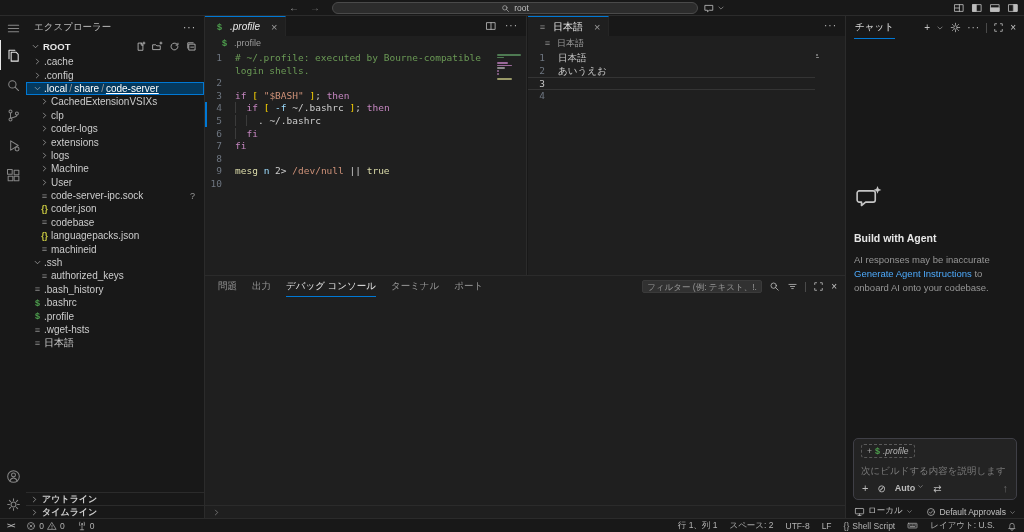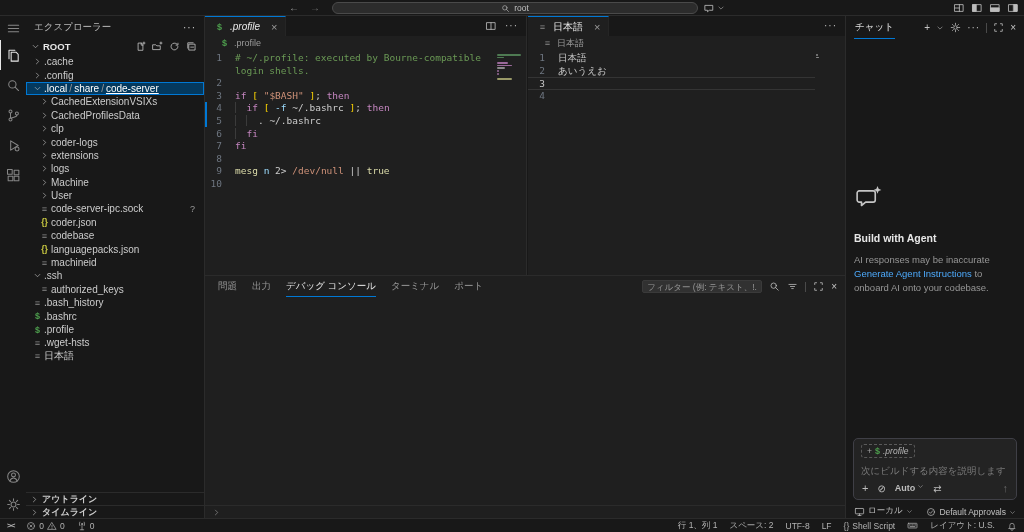--- a/index.html
+++ b/index.html
@@ -295,28 +295,20 @@
             </svg>
           </span>
           <span>CachedExtensionVSIXs</span>
         </div>
         <div class="trow" style="padding-left: 12px;">
           <span class="chev">
             <svg viewBox="0 0 16 16" width="9" height="9" fill="none" stroke="currentColor" stroke-width="1.1" stroke-linecap="round" stroke-linejoin="round">
               <path d="M6 3.8L10.2 8 6 12.2"></path>
             </svg>
           </span>
-          <span>CachedProfilesData</span>
-        </div>
-        <div class="trow" style="padding-left: 12px;">
-          <span class="chev">
-            <svg viewBox="0 0 16 16" width="9" height="9" fill="none" stroke="currentColor" stroke-width="1.1" stroke-linecap="round" stroke-linejoin="round">
-              <path d="M6 3.8L10.2 8 6 12.2"></path>
-            </svg>
-          </span>
           <span>clp</span>
         </div>
         <div class="trow" style="padding-left: 12px;">
           <span class="chev">
             <svg viewBox="0 0 16 16" width="9" height="9" fill="none" stroke="currentColor" stroke-width="1.1" stroke-linecap="round" stroke-linejoin="round">
               <path d="M6 3.8L10.2 8 6 12.2"></path>
             </svg>
           </span>
           <span>coder-logs</span>
         </div>

